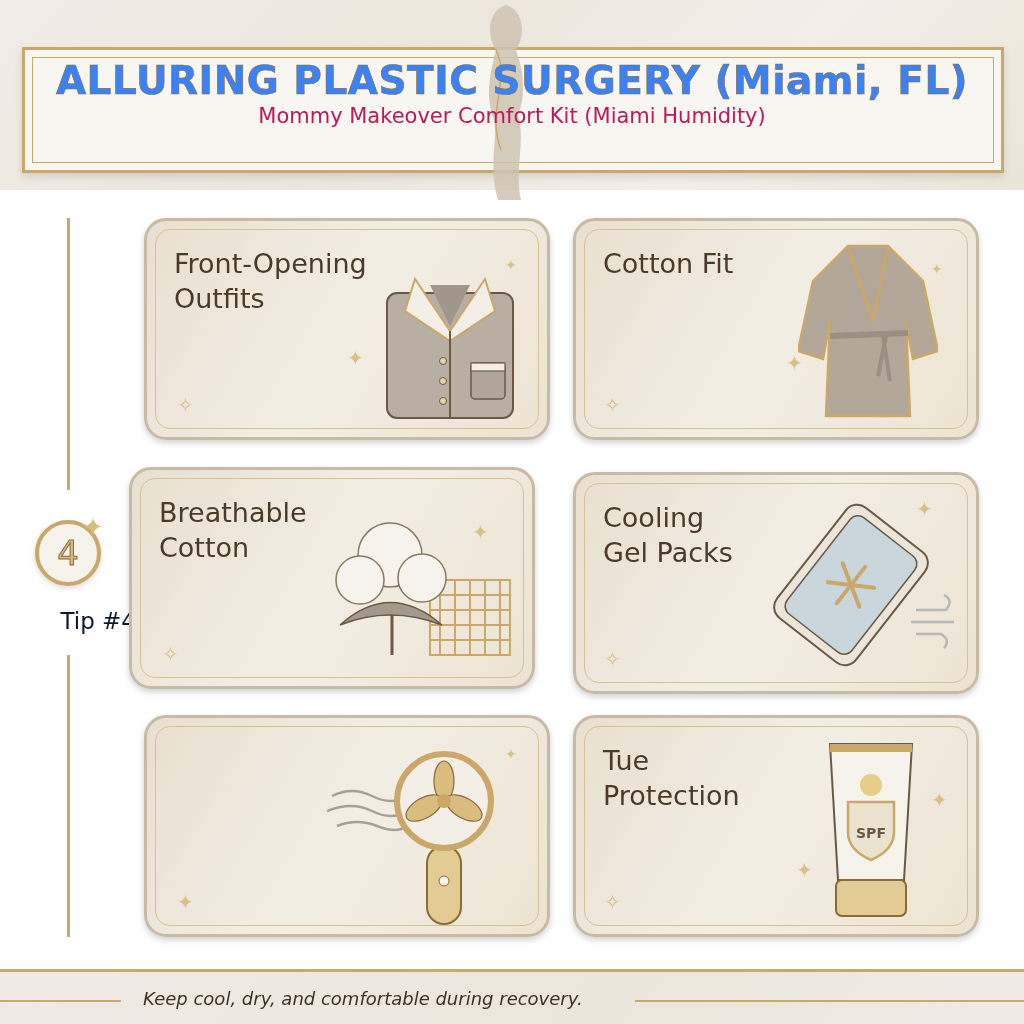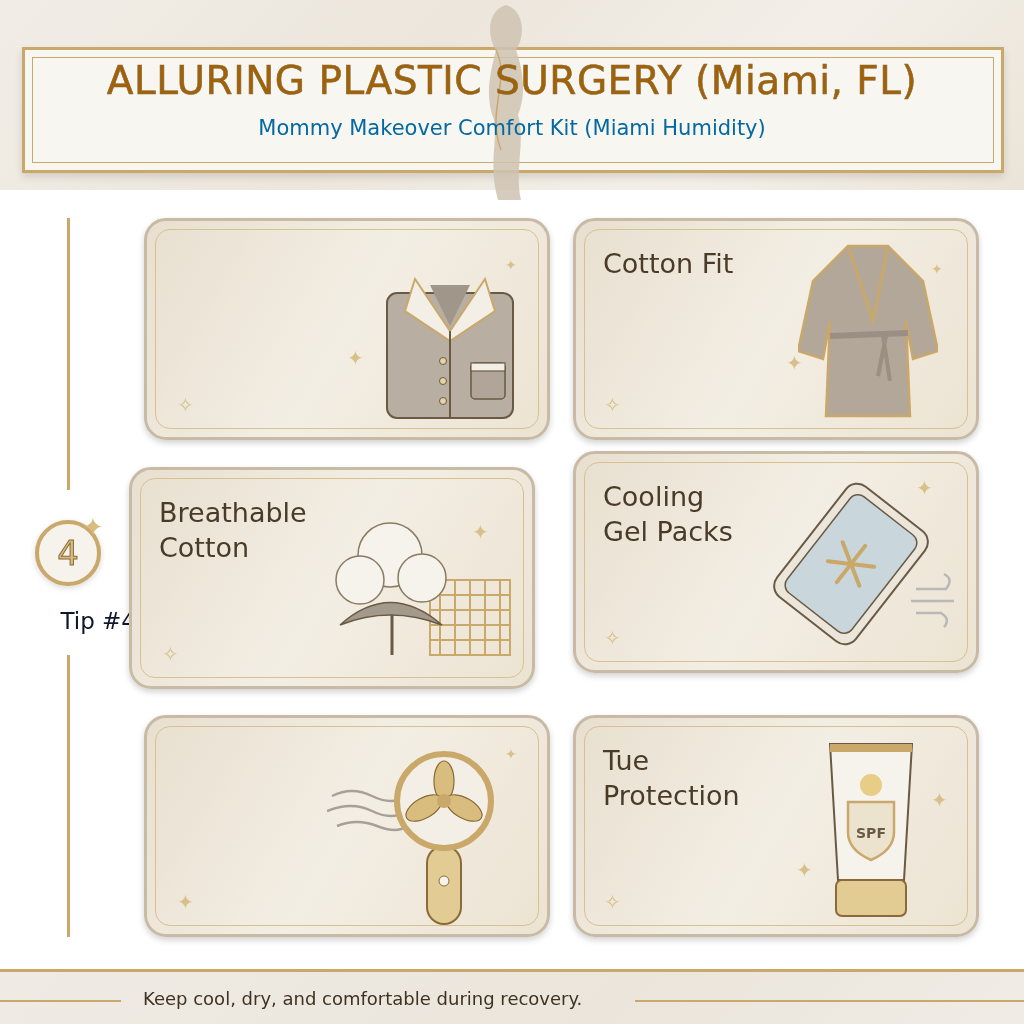--- a/index.html
+++ b/index.html
@@ -6,24 +6,24 @@
   html, body { width: 1024px; height: 1024px; overflow: hidden; background: #ffffff; font-family: "DejaVu Sans", sans-serif; }
   .page { position: relative; width: 1024px; height: 1024px; background: #ffffff; }
 
   .header-bg { position: absolute; left: 0; top: 0; width: 1024px; height: 190px;
     background: linear-gradient(135deg, #f1ede6 0%, #ece6dc 40%, #f3efe8 70%, #ebe4d8 100%); }
   .frame-outer { position: absolute; left: 22px; top: 47px; width: 982px; height: 126px;
     border: 3px solid #c9a86a; background: #f8f6f1; box-shadow: 0 4px 8px rgba(0,0,0,0.12); }
   .frame-inner { position: absolute; left: 32px; top: 57px; width: 962px; height: 106px;
     border: 1.5px solid #c9a86a; }
   .title { position: absolute; left: 0; width: 1024px; top: 58px; text-align: center;
-    font-family: "DejaVu Sans", sans-serif; font-size: 39px; font-weight: 400; color: #a16207;
+    font-family: "DejaVu Sans", sans-serif; font-size: 39px; font-weight: 700; color: #3b82f6;
     letter-spacing: 0.5px; -webkit-text-stroke: 0.6px #8a6a38; }
-  .subtitle { position: absolute; left: 0; width: 1024px; top: 116px; text-align: center;
-    font-size: 21px; color: #0369a1; }
+  .subtitle { position: absolute; left: 0; width: 1024px; top: 104px; text-align: center;
+    font-size: 21px; color: #be185d; }
   .silhouette { position: absolute; left: 466px; top: 0; width: 80px; height: 200px; }
 
   .timeline-line { position: absolute; left: 67px; width: 3px; background: #c9a86a; }
   .tip-badge { position: absolute; left: 35px; top: 520px; width: 66px; height: 66px; border-radius: 50%;
     border: 4px solid #c9a86a; background: #f6f3ec; box-shadow: 0 2px 6px rgba(0,0,0,0.15);
     display: flex; align-items: center; justify-content: center;
     font-size: 34px; color: #d6bc82; -webkit-text-stroke: 1px #8a6a38; }
   .tip-star { position: absolute; left: 82px; top: 512px; font-size: 26px; color: #d9bd7e; }
   .tip-label { position: absolute; left: 0; width: 136px; top: 608px; text-align: right; font-size: 23px; color: #0f172a; }
 
@@ -34,21 +34,21 @@
     border: 1.5px solid #d6c190; border-radius: 15px; pointer-events: none; }
   .card-label { position: absolute; left: 27px; top: 25px; font-size: 27px; line-height: 35px;
     color: #4a3a28; white-space: pre-line; }
   .card-icon { position: absolute; }
   .sparkle { position: absolute; color: #d9c08a; font-size: 20px; }
 
   .footer { position: absolute; left: 0; top: 969px; width: 1024px; height: 55px;
     background: linear-gradient(135deg, #efebe4, #ebe5db 60%, #f0ece5);
     border-top: 3px solid #c9a86a; }
   .footer-line { position: absolute; top: 28px; height: 1.5px; background: #c9a86a; }
-  .footer-text { position: absolute; left: 143px; top: 16px; font-size: 18px; color: #3f3222; }
+  .footer-text { position: absolute; left: 143px; top: 16px; font-size: 18px; font-style: italic; color: #3f3222; }
 </style>
 </head>
 <body>
 
 <div class="page">
 
   <div class="header-bg"></div>
   <div class="frame-outer"></div>
   <div class="frame-inner"></div>
 
@@ -62,20 +62,22 @@
 
   <div class="timeline-line" style="top:218px;height:272px"></div>
   <div class="timeline-line" style="top:655px;height:282px"></div>
   <div class="tip-badge">
       <span>4</span>
     </div>
   <div class="tip-star">✦</div>
   <div class="tip-label">Tip #4</div>
 
   <div class="card" style="left:144px;top:218px">
+    <div class="card-label">Front-Opening
+Outfits</div>
     <svg class="card-icon" style="left:238px;top:50px" width="130" height="150" viewBox="0 0 130 150">
       <rect x="2" y="22" width="126" height="125" rx="10" fill="#b8aea1" stroke="#6a5a45" stroke-width="2"></rect>
       <path d="M30 8 L65 60 L100 8 L110 40 L65 70 L20 40 Z" fill="#f3efe6" stroke="#c9a86a" stroke-width="2"></path>
       <path d="M45 14 L65 55 L85 14 Z" fill="#a0968a"></path>
       <line x1="65" y1="60" x2="65" y2="147" stroke="#6a5a45" stroke-width="2"></line>
       <circle cx="58" cy="90" r="3.5" fill="#e6d4a6" stroke="#6a5a45"></circle>
       <circle cx="58" cy="110" r="3.5" fill="#e6d4a6" stroke="#6a5a45"></circle>
       <circle cx="58" cy="130" r="3.5" fill="#e6d4a6" stroke="#6a5a45"></circle>
       <rect x="86" y="92" width="34" height="36" rx="4" fill="#b0a598" stroke="#6a5a45" stroke-width="1.5"></rect>
       <rect x="86" y="92" width="34" height="8" fill="#f3efe6" stroke="#6a5a45" stroke-width="1.2"></rect>
@@ -107,21 +109,21 @@
       <circle cx="60" cy="35" r="32" fill="#f6f3ec" stroke="#8a7a62" stroke-width="1.5"></circle>
       <circle cx="30" cy="60" r="24" fill="#f6f3ec" stroke="#8a7a62" stroke-width="1.5"></circle>
       <circle cx="92" cy="58" r="24" fill="#f6f3ec" stroke="#8a7a62" stroke-width="1.5"></circle>
       <path d="M10 105 Q60 60 112 105 Q60 85 10 105 Z" fill="#a49a8c" stroke="#6a5a45" stroke-width="1.5"></path>
       <line x1="62" y1="95" x2="62" y2="135" stroke="#6a5a45" stroke-width="3"></line>
     </svg>
     <span class="sparkle" style="left:340px;top:50px">✦</span>
     <span class="sparkle" style="left:30px;top:172px">✧</span>
   </div>
 
-  <div class="card" style="left:573px;top:451px">
+  <div class="card" style="left:573px;top:472px">
     <div class="card-label">Cooling
 Gel Packs</div>
     <svg class="card-icon" style="left:190px;top:25px" width="190" height="170" viewBox="0 0 190 170">
       <g transform="rotate(38 85 85)">
         <rect x="35" y="15" width="100" height="140" rx="14" fill="#ece6da" stroke="#6a5a45" stroke-width="2"></rect>
         <rect x="44" y="24" width="82" height="122" rx="10" fill="#c9d6dc" stroke="#6a5a45" stroke-width="1.5"></rect>
         <g stroke="#c9a86a" stroke-width="4" stroke-linecap="round">
           <line x1="85" y1="62" x2="85" y2="108"></line>
           <line x1="65" y1="73" x2="105" y2="97"></line>
           <line x1="65" y1="97" x2="105" y2="73"></line>

